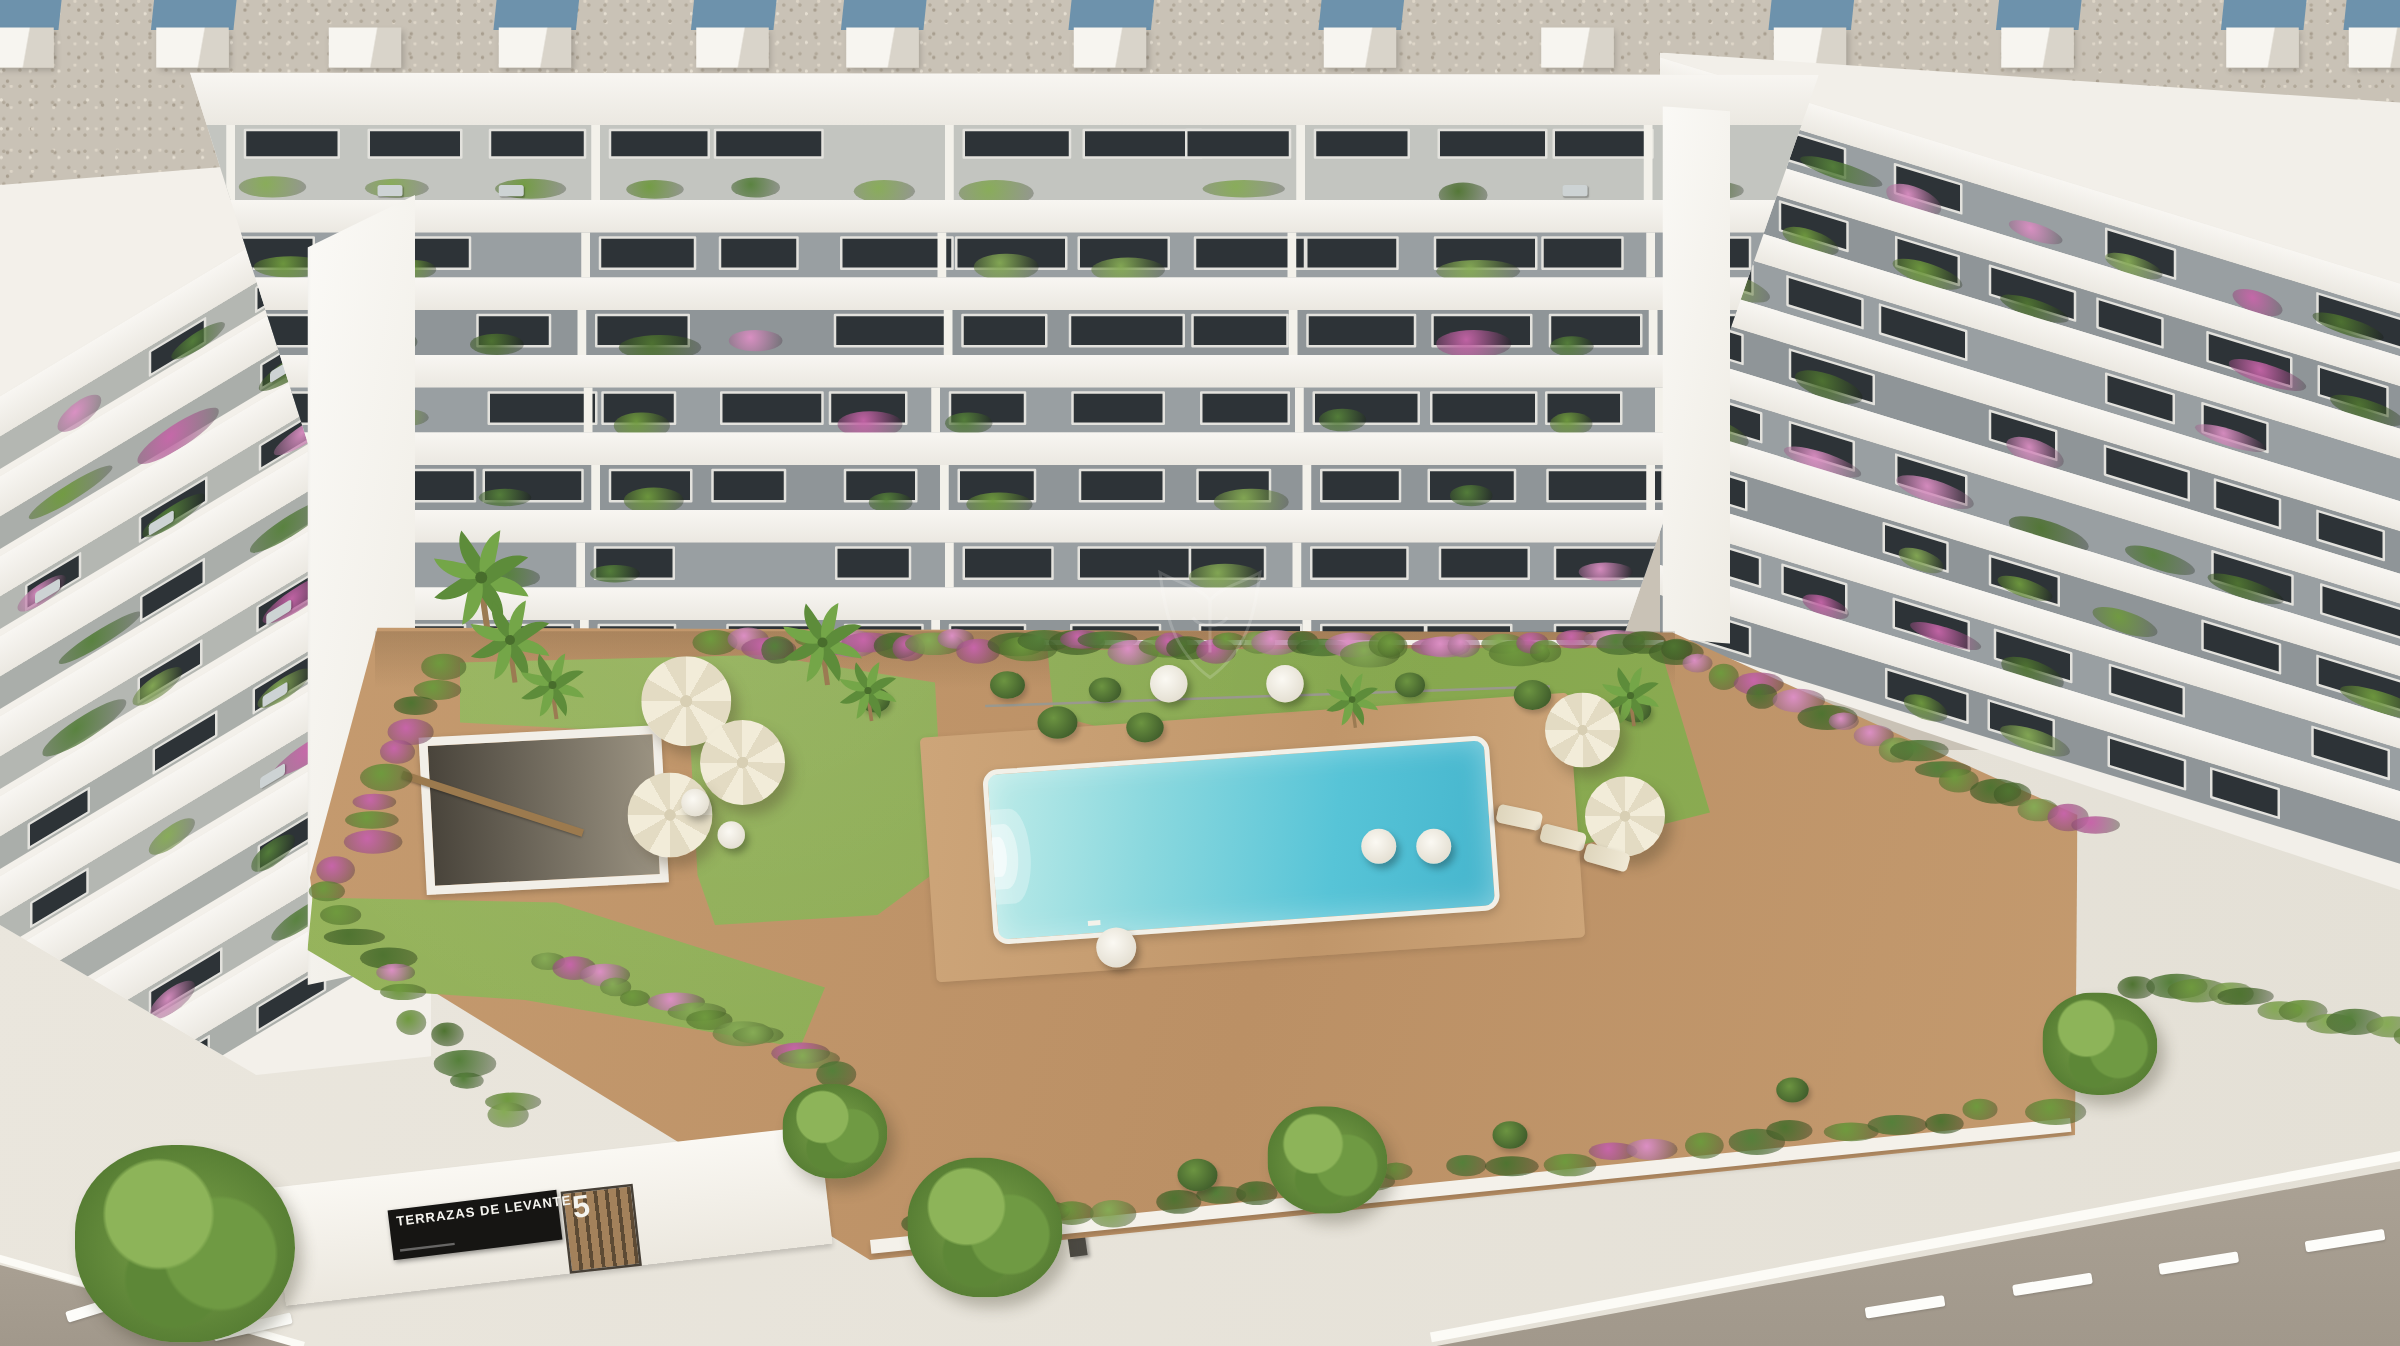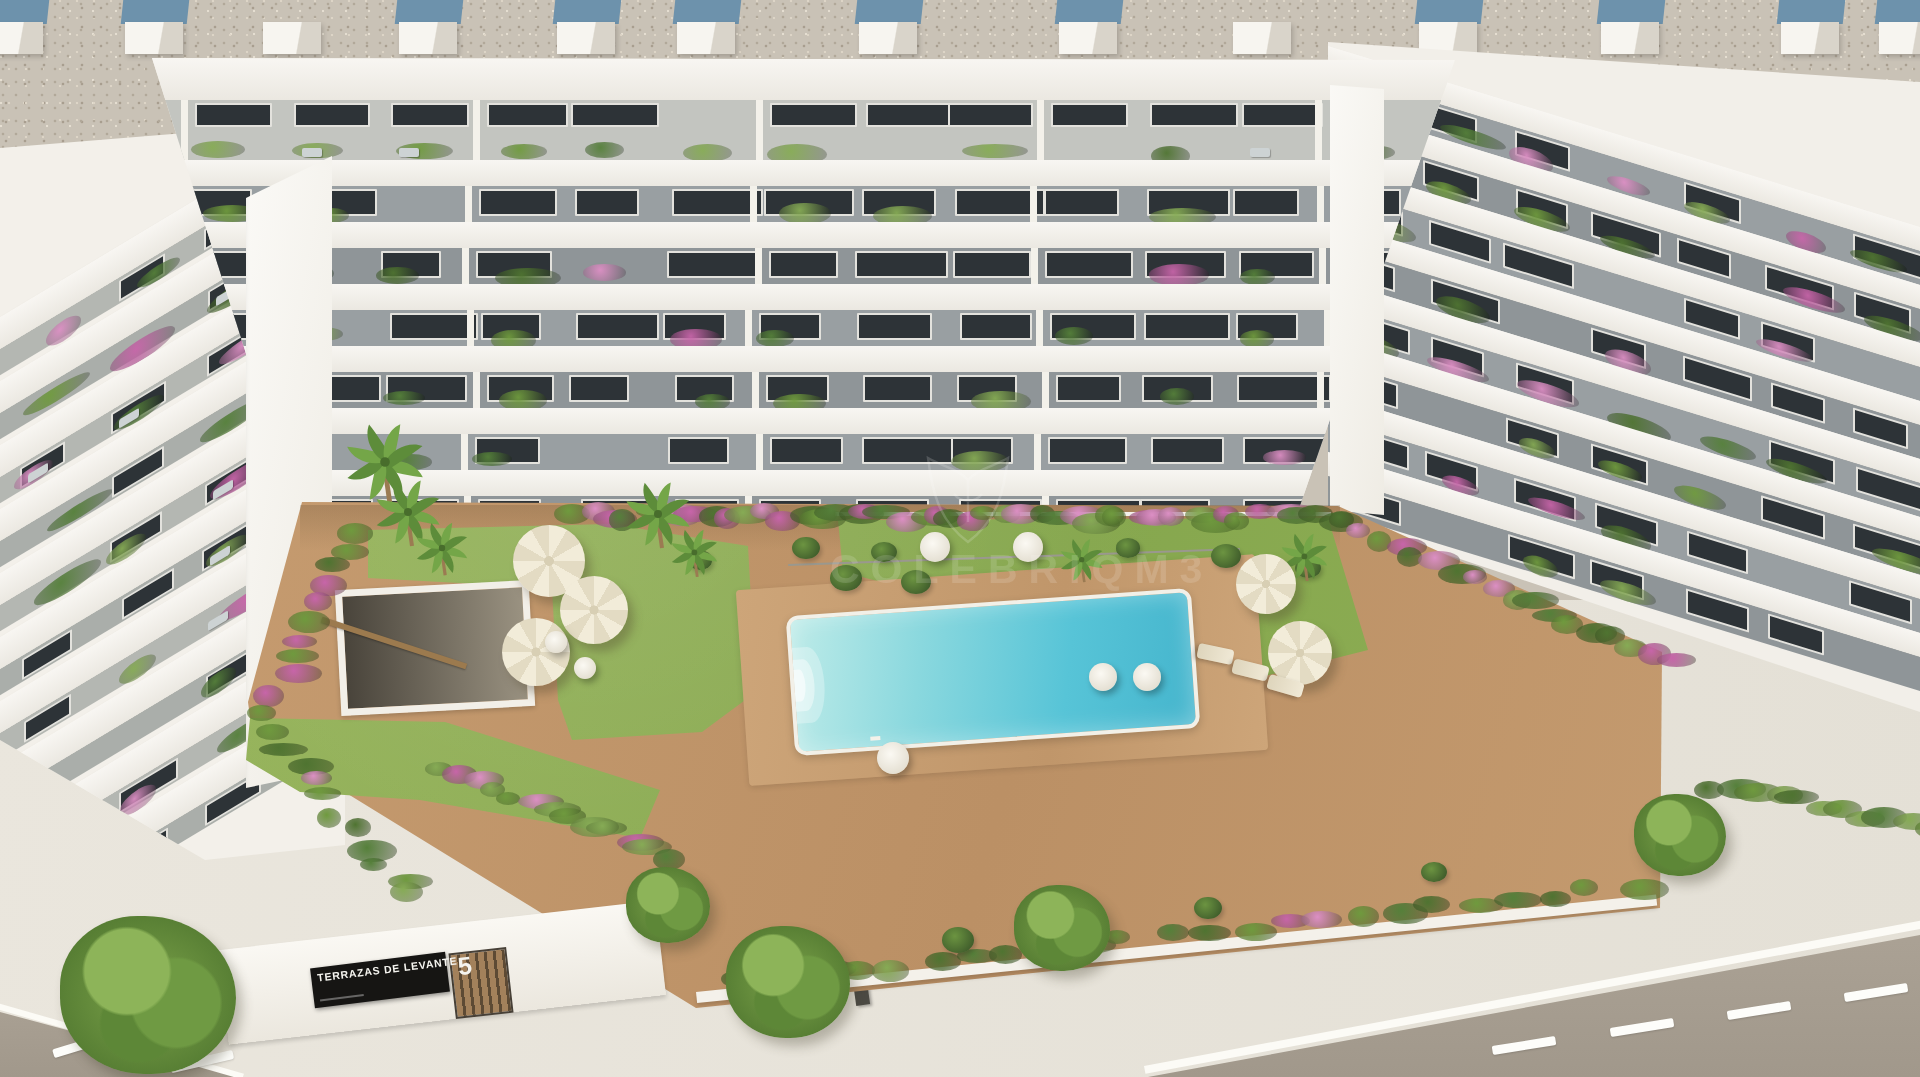--- a/index.html
+++ b/index.html
@@ -859,15 +859,14 @@
     </div>
 
   <div class="abs" style="left:830px;top:450px;width:340px;height:160px;">
     <svg width="100" height="100" viewBox="0 0 100 100" style="position:absolute;left:88px;top:0;opacity:.17;">
       <g fill="none" stroke="#ffffff" stroke-width="2.4">
         <path d="M10,8 C14,40 20,70 50,92 C80,70 86,40 90,8 C74,17 60,19 50,30 C40,19 26,17 10,8 Z"></path>
         <path d="M50,30 L50,72"></path>
         <path d="M36,44 C43,53 57,53 64,44"></path>
       </g>
     </svg>
-    <div class="wm-text" style="position:absolute;left:0;top:96px;">COLEBRIQM3</div>
   </div>
 </div>
 
 </body></html>

